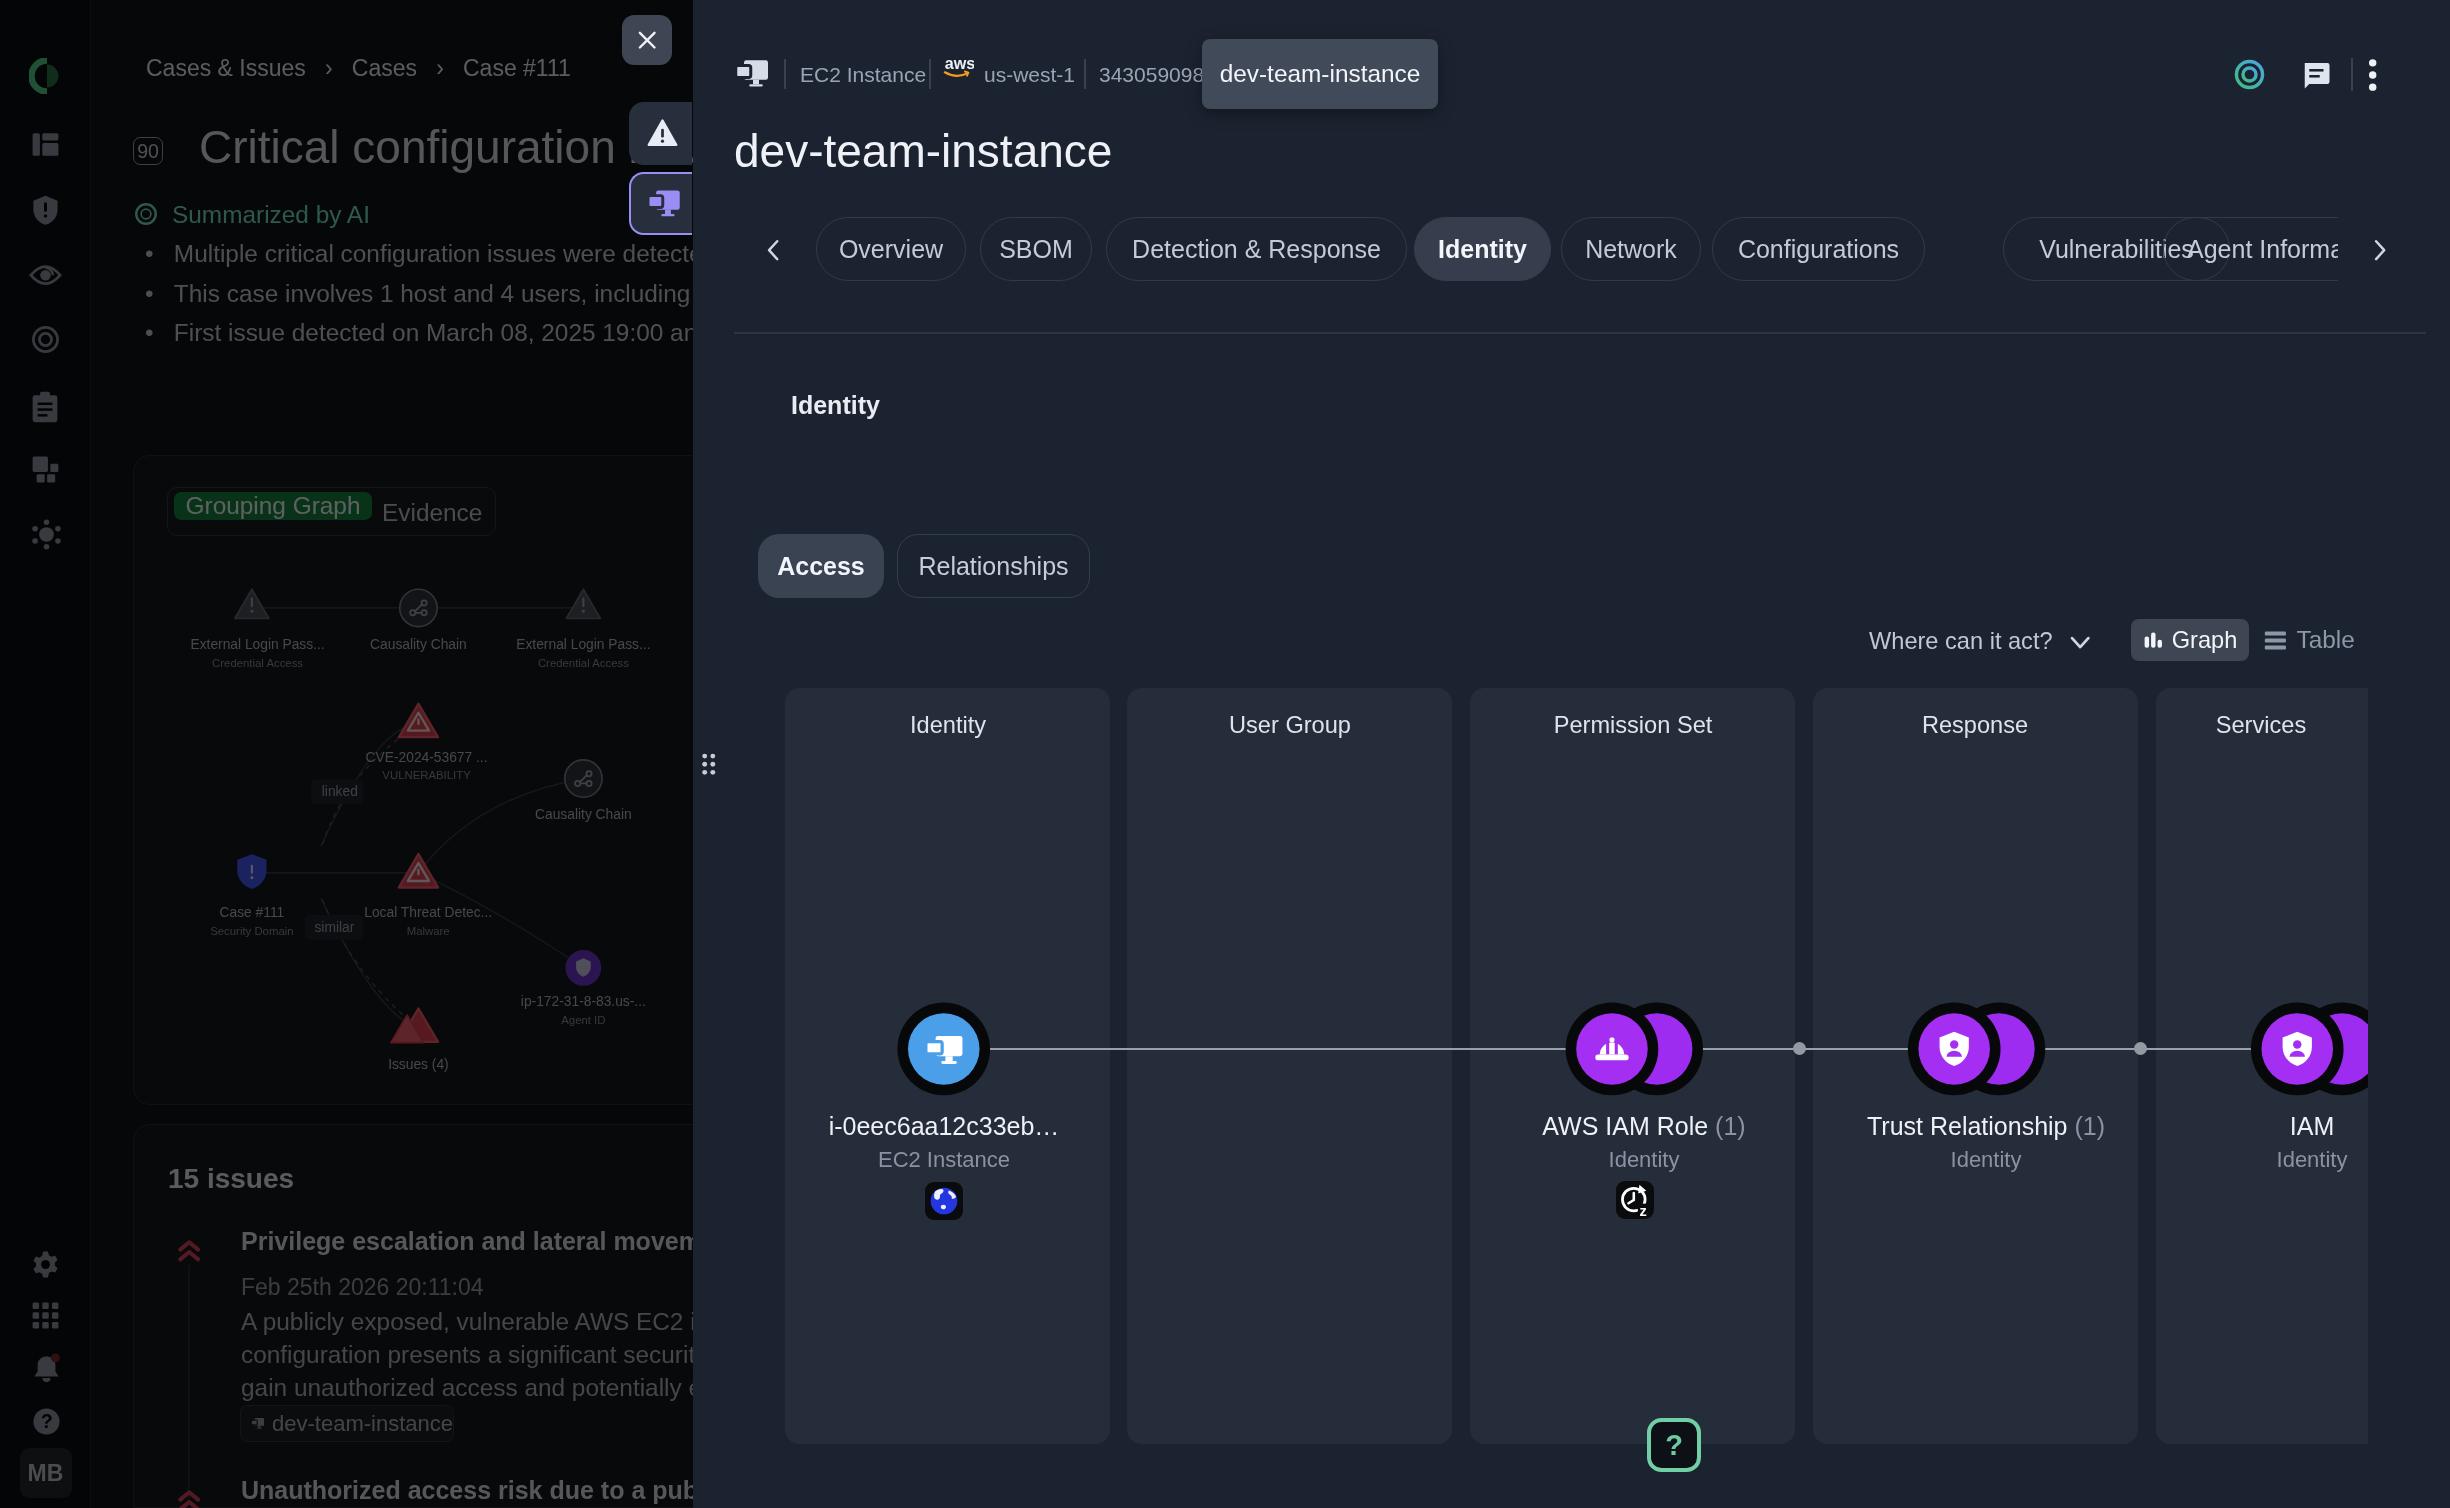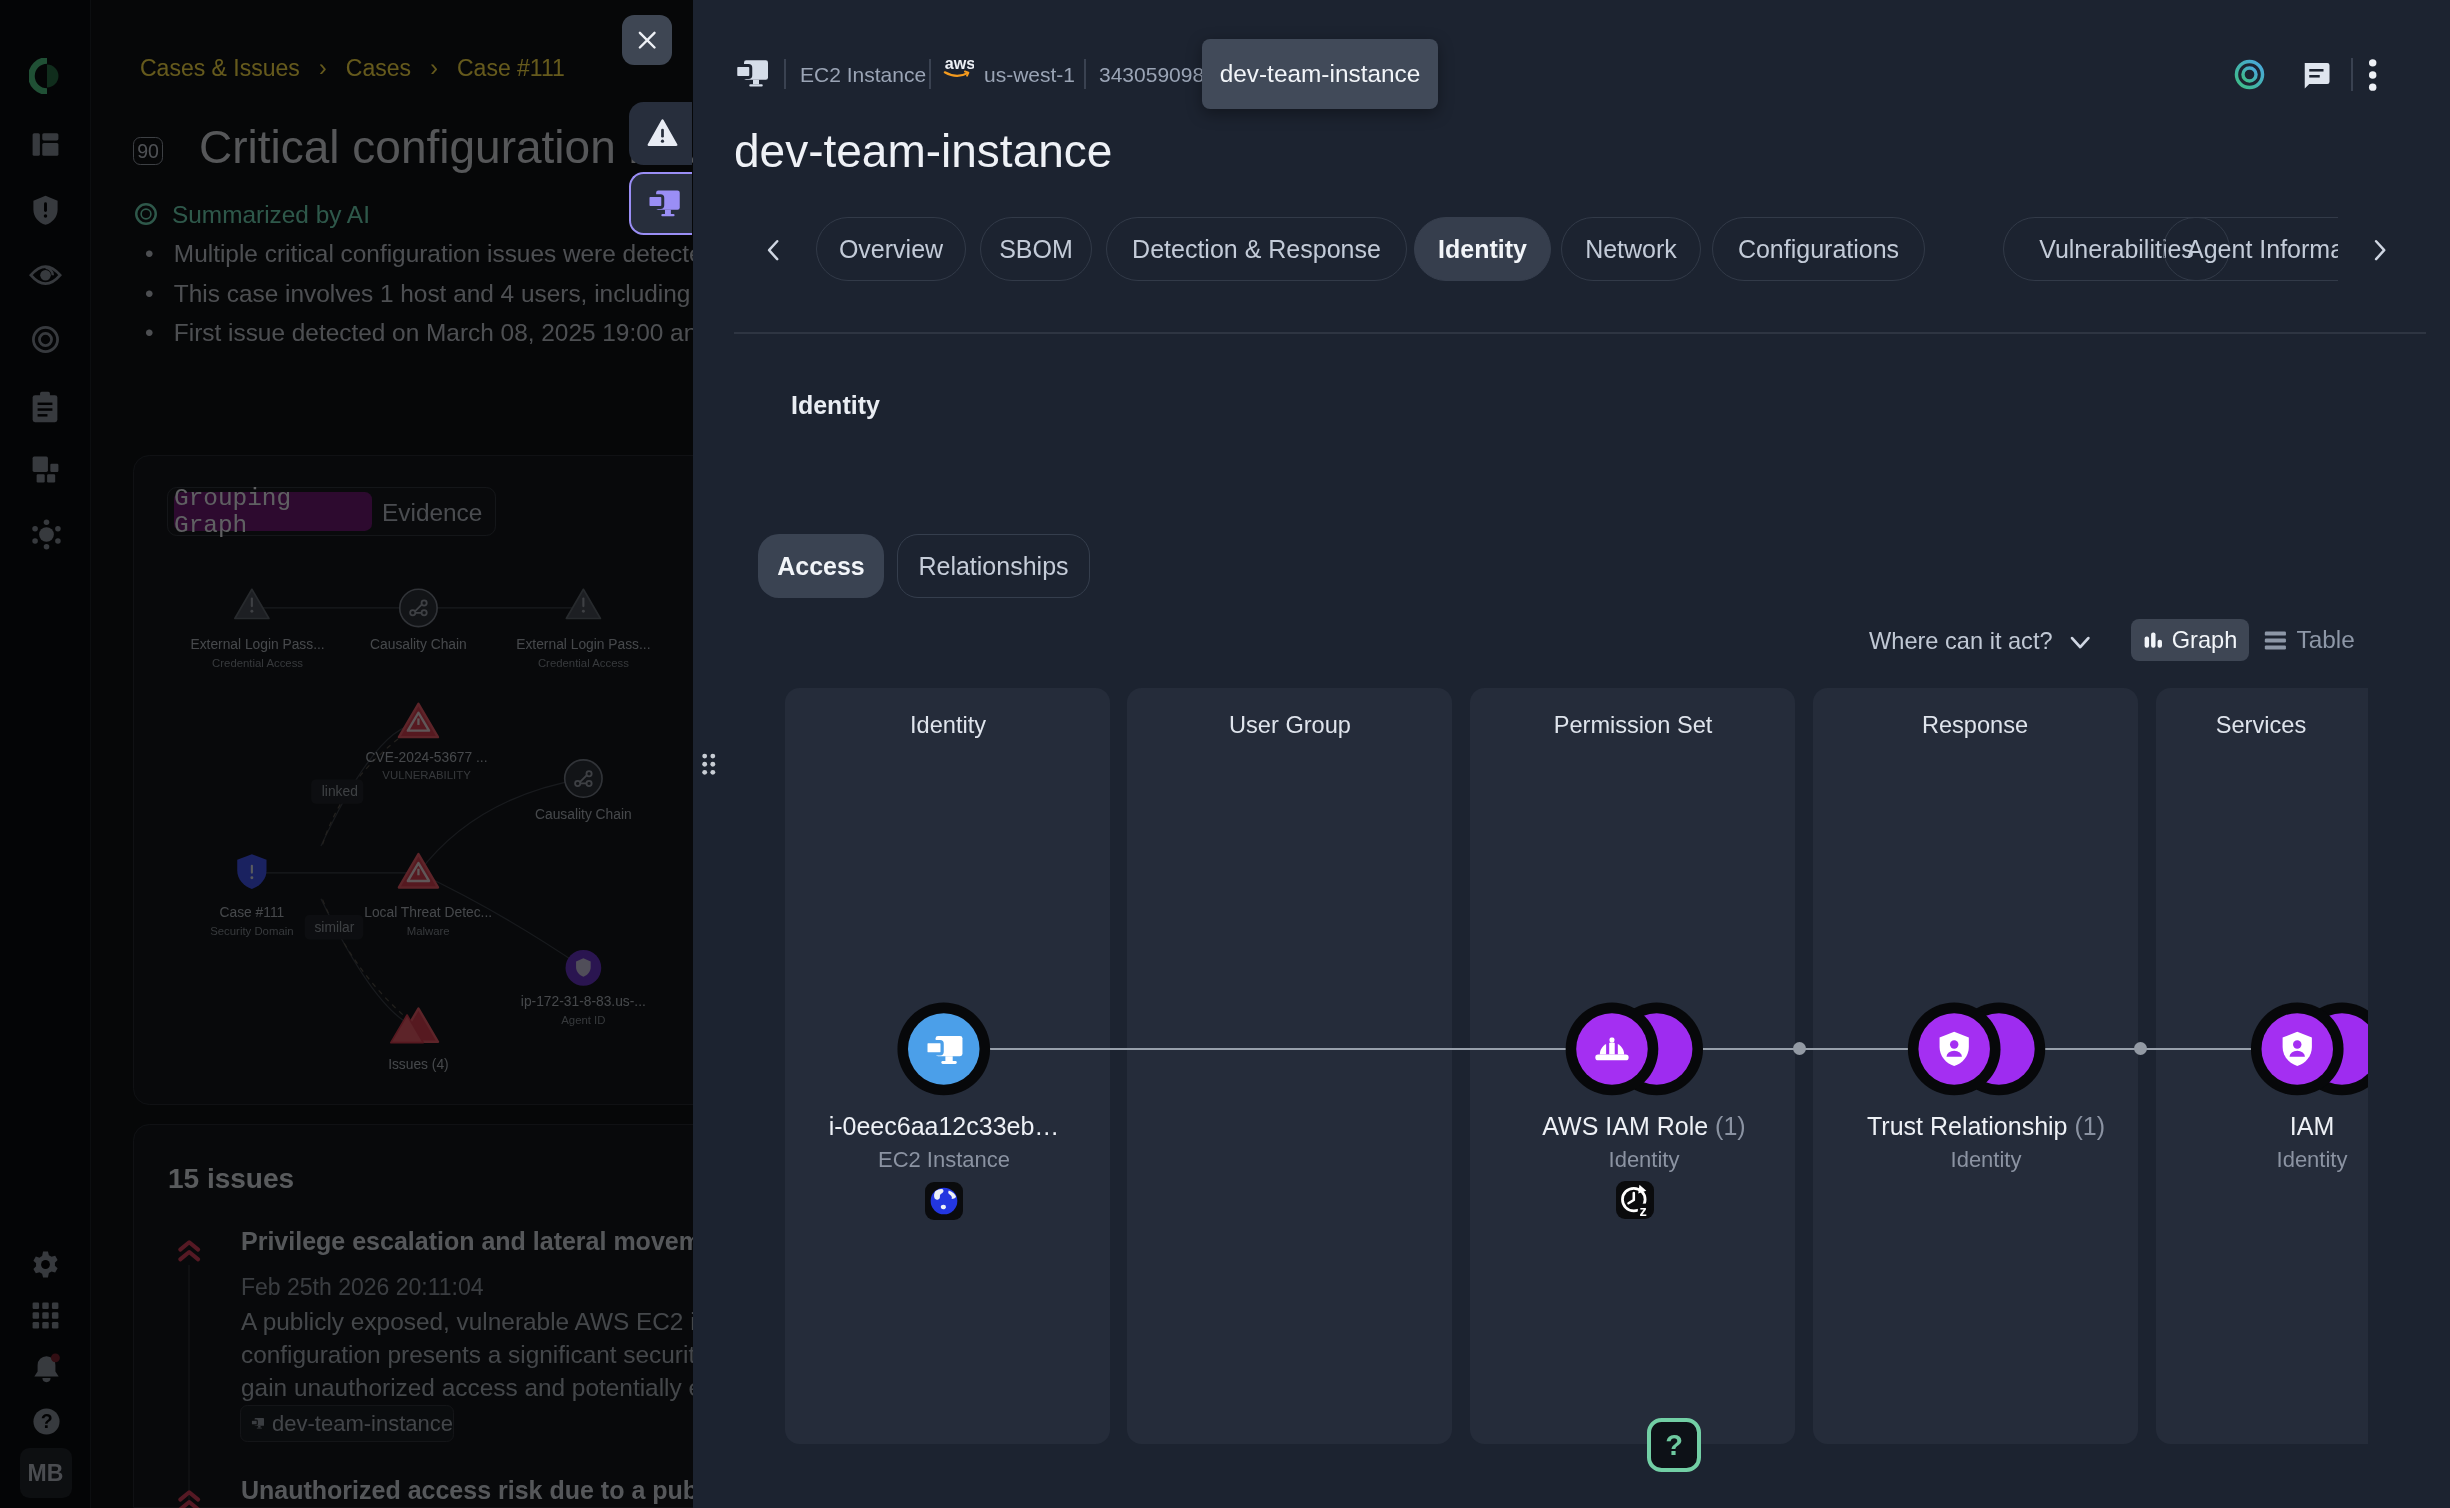--- a/index.html
+++ b/index.html
@@ -107,37 +107,37 @@
           <path fill="#8b929b" d="M14 31 a5 5 0 0 0 10 0 Z"></path>
           <circle cx="30" cy="6" r="5.5" fill="#7e2430"></circle>
         </svg>
       <svg class="sicon" style="top:1406px;" width="31" height="31" viewBox="0 0 38 38">
           <circle cx="19" cy="19" r="16" fill="#8b929b"></circle>
           <text x="12" y="27" font-size="24" font-weight="bold" fill="#050608" font-family="Liberation Sans">?</text>
         </svg>
       <div class="abs" style="left:19.5px; top:1448px; width:52px; height:50px; background:#22262c; border-radius:9.8px; display:flex; align-items:center; justify-content:center; font-size:23px; font-weight:bold; color:#b9bfc8;">MB</div>
     </div>
 
-    <div class="abs" style="left:140px; top:55px; font-size:23px; color:#fde047;">Cases &amp; Issues&nbsp;&nbsp;&nbsp;›&nbsp;&nbsp;&nbsp;Cases&nbsp;&nbsp;&nbsp;›&nbsp;&nbsp;&nbsp;Case #111</div>
+    <div class="abs" style="left:146px; top:55px; font-size:23px; color:#e5e5e5;">Cases &amp; Issues&nbsp;&nbsp;&nbsp;›&nbsp;&nbsp;&nbsp;Cases&nbsp;&nbsp;&nbsp;›&nbsp;&nbsp;&nbsp;Case #111</div>
 
     <div class="abs" style="left:133px; top:137px; width:30px; height:28px; border:1.6px solid #99a0ab; border-radius:7.3px; display:flex; align-items:center; justify-content:center; font-size:19.5px; color:#c5cbd4;">90</div>
     <div class="abs" style="left:199px; top:120px; font-size:46px; color:#d6dade; white-space:nowrap;">Critical configuration issues</div>
 
     <svg class="abs" style="left:133px; top:201px;" width="26" height="26" viewBox="0 0 32 32">
         <circle cx="16" cy="16" r="12" fill="none" stroke="#73dcb9" stroke-width="3"></circle>
         <circle cx="16" cy="16" r="6" fill="none" stroke="#73dcb9" stroke-width="2"></circle>
       </svg>
     <div class="abs" style="left:172px; top:201px; font-size:24.4px; color:#73dcb9;">Summarized by AI</div>
     <div class="abs" style="left:145px; top:240px; font-size:24.4px; color:#c0c5cd; white-space:nowrap;">•&nbsp;&nbsp;&nbsp;Multiple critical configuration issues were detected on an EC2 instance</div>
     <div class="abs" style="left:145px; top:280px; font-size:24.4px; color:#c0c5cd; white-space:nowrap;">•&nbsp;&nbsp;&nbsp;This case involves 1 host and 4 users, including ip-172-31-8-83.us-west-1</div>
     <div class="abs" style="left:145px; top:319px; font-size:24.4px; color:#c0c5cd; white-space:nowrap;">•&nbsp;&nbsp;&nbsp;First issue detected on March 08, 2025 19:00 and the latest on March 08</div>
 
     <div class="bgcard" style="top:455px; height:650px;">
       <div class="abs" style="left:33px; top:31px; width:329px; height:49px; background:#181b20; border:0.8px solid #343840; border-radius:9.8px;"></div>
-      <div class="abs" style="left:40px; top:36px; width:198px; height:39px; background:#701a75; border-radius:7.3px; display:flex; align-items:center; justify-content:center; font-size:24.4px; color:#eef1f6;font-family:Liberation Mono, monospace;">Grouping Graph</div>
+      <div class="abs" style="left:40px; top:36px; width:198px; height:28px; background:#15803d; border-radius:7.3px; display:flex; align-items:center; justify-content:center; font-size:24.4px; color:#eef1f6;">Grouping Graph</div>
       <div class="abs" style="left:248px; top:43px; font-size:24.4px; color:#b9bfc8;">Evidence</div>
 
       <svg class="abs" style="left:0; top:0;" width="681" height="650" viewBox="0 0 838 800">
         <g stroke="#3d424b" stroke-width="1.5" fill="none">
           <path d="M145 187 H 553"></path>
           <path d="M145 513 L 350 513"></path>
           <path d="M230 480 Q 300 330 350 330"></path>
           <path d="M350 513 Q 420 420 553 397"></path>
           <path d="M350 513 Q 450 560 553 630"></path>
           <path d="M230 545 Q 300 690 350 704"></path>

